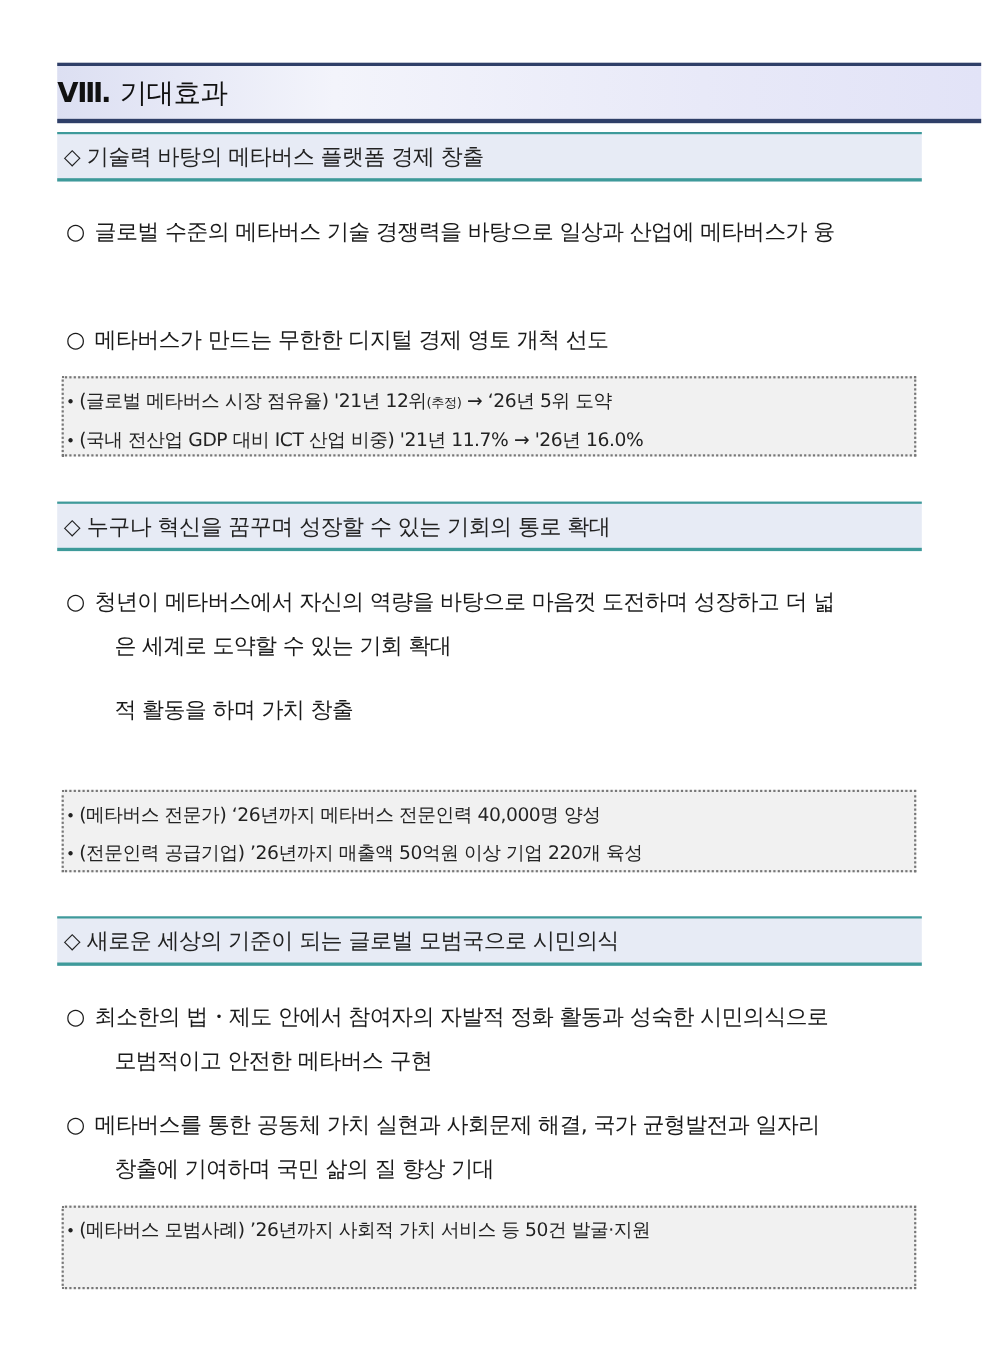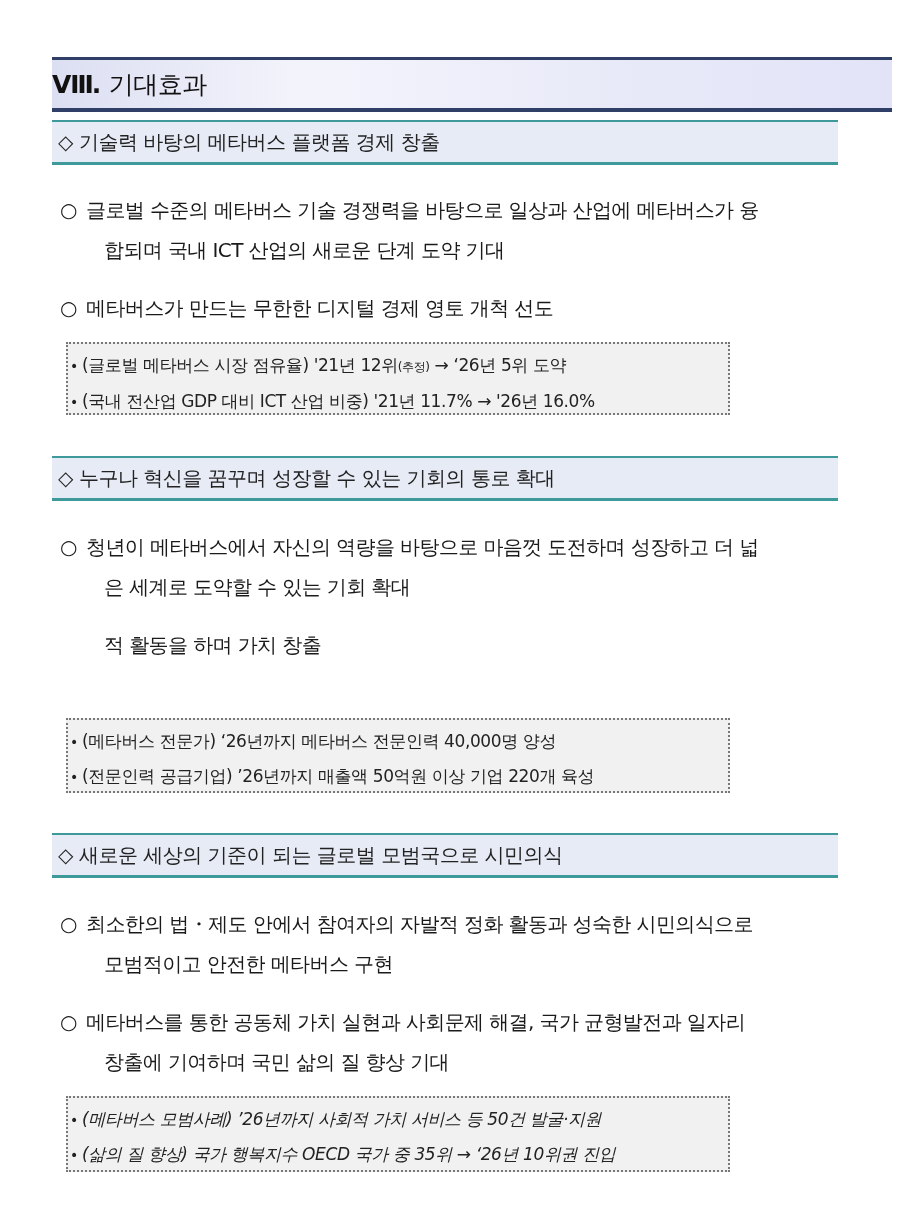--- a/index.html
+++ b/index.html
@@ -27,21 +27,21 @@
   }
   .section-bar .diamond { margin-right: 6px; font-size: 20px; }
   .bullet {
     position: absolute; left: 60px; width: 790px;
     font-size: 20px; line-height: 40px; letter-spacing: -0.6px; color: #1a1a1a;
   }
   .bullet .mark { display: inline-block; width: 26px; }
   .bullet .cont { padding-left: 44px; }
   .bullet b { font-weight: normal; }
   .info-box {
-    position: absolute; left: 66px; width: 664px; box-sizing: border-box;
+    position: absolute; left: 56px; width: 777px; box-sizing: border-box;
     border: 2px dotted #777; background: #f1f1f1;
     font-size: 17px; letter-spacing: -0.4px; color: #222;
     padding: 4px 0 2px 2px;
   }
   .info-box .row { line-height: 34px; white-space: nowrap; }
   .info-box .dot { display: inline-block; width: 12px; font-size: 14px; }
   .small { font-size: 12px; }
 </style>
 </head>
 <body>
@@ -49,21 +49,20 @@
 <div class="title-bar">
   <span class="title"><span class="num">Ⅷ.</span> <span>기대효과</span></span>
 </div>
 
 <div class="section-bar" style="top:120px;">
   <span class="diamond">◇</span>
   <span>기술력 바탕의 메타버스 플랫폼 경제 창출</span>
 </div>
 <div class="bullet" style="top:190px;">
     <div><span class="mark">○</span><span>글로벌 수준의 </span><b>메타버스 기술 경쟁력</b><span>을 바탕으로 </span><b>일상과 산업에 메타버스가 융</b></div>
-    <div class="cont"><b>합되며 국내 ICT 산업의 새로운 단계 도약</b><span> 기대</span></div>
   </div>
 <div class="bullet" style="top:288px;">
     <div><span class="mark">○</span><span>메타버스가 만드는 </span><b>무한한 디지털 경제 영토 개척 선도</b></div>
   </div>
 <div class="info-box" style="top:342px; height:73px;">
     <div class="row"><span class="dot">•</span><span>(글로벌 메타버스 시장 점유율) '21년 12위</span><span class="small">(추정)</span><span> → ‘26년 5위 도약</span></div>
     <div class="row"><span class="dot">•</span><span>(국내 전산업 GDP 대비 ICT 산업 비중) '21년 11.7% → '26년 16.0%</span></div>
   </div>
 
 <div class="section-bar" style="top:456px;">
@@ -87,16 +86,15 @@
   <span>새로운 세상의 기준이 되는 글로벌 모범국으로 시민의식</span>
 </div>
 <div class="bullet" style="top:904px;">
     <div><span class="mark">○</span><b>최소한의 법・제도</b><span> 안에서 </span><b>참여자의 자발적 정화 활동</b><span>과 </span><b>성숙한 시민의식</b><span>으로</span></div>
     <div class="cont"><b>모범적이고 안전한 메타버스</b><span> 구현</span></div>
   </div>
 <div class="bullet" style="top:1002px;">
     <div><span class="mark">○</span><span>메타버스를 통한 </span><b>공동체 가치 실현</b><span>과 </span><b>사회문제 해결, 국가 균형발전</b><span>과 </span><b>일자리</b></div>
     <div class="cont"><b>창출</b><span>에 기여하며 </span><b>국민 삶의 질 향상</b><span> 기대</span></div>
   </div>
-<div class="info-box" style="top:1096px; height:76px;font-style:italic;">
+<div class="info-box" style="top:1096px; height:76px;">
     <div class="row"><span class="dot">•</span><span>(메타버스 모범사례) ’26년까지 사회적 가치 서비스 등 50건 발굴·지원</span></div>
-    <div class="row"><span class="dot">•</span><span>(삶의 질 향상) 국가 행복지수 OECD 국가 중 35위 → ‘26년 10위권 진입</span></div>
   </div>
 
 </body></html>

